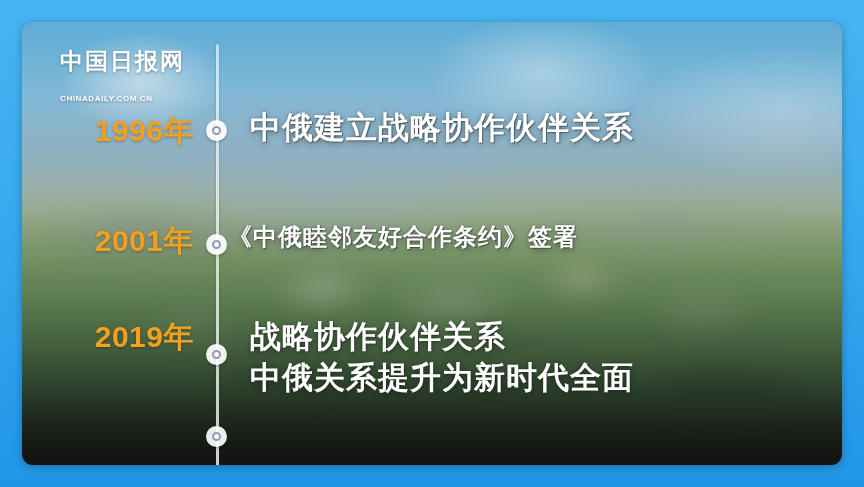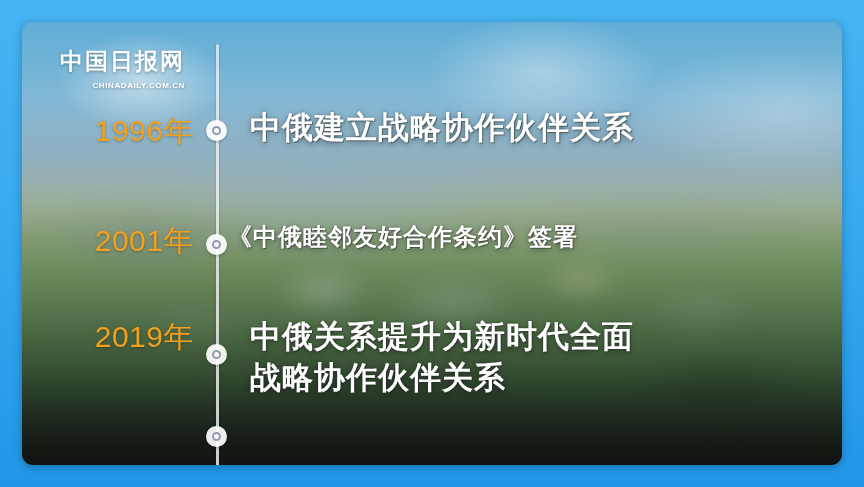--- a/index.html
+++ b/index.html
@@ -70,36 +70,36 @@
     filter:blur(10px);
   }
   .photo-dim{
     position:absolute;inset:0;
     background:linear-gradient(180deg, rgba(0,0,0,.04) 0%, rgba(0,0,0,.02) 40%, rgba(0,0,0,.18) 78%, rgba(0,0,0,.42) 100%);
   }
 
   
   .logo{
     position:absolute;left:38px;top:28px;
-    text-align:right;
+    text-align:left;
     text-shadow:0 1px 3px rgba(0,0,0,.35);
     user-select:none;
   }
   .logo-cn{
     color:#ffffff;
     font-family:"Liberation Serif","DejaVu Serif",serif;
     font-size:23px;font-weight:700;
     letter-spacing:2px;
     line-height:1;
   }
   .logo-en{
     color:#ffffff;
     font-size:8px;font-weight:700;
     letter-spacing:.6px;
-    margin-top:9px;
+    margin-top:22px;
     line-height:1;
   }
 
   
   .axis{
     position:absolute;
     left:194px;top:22px;
     width:3px;height:443px;
     background:linear-gradient(180deg, rgba(255,255,255,.62), rgba(255,255,255,.80));
     border-radius:2px;
@@ -120,21 +120,21 @@
     box-sizing:border-box;
   }
 
   .row{position:absolute;left:0;right:0;}
   .year{
     position:absolute;
     left:0;width:172px;
     text-align:right;
     color:#f2a01e;
     font-size:30px;
-    font-weight:400;
+    font-weight:700;
     letter-spacing:.5px;
     line-height:1;
     text-shadow:0 1px 3px rgba(0,0,0,.30);
     white-space:nowrap;
   }
   .event{
     position:absolute;
     left:228px;right:40px;
     color:#ffffff;
     font-size:31px;
@@ -179,19 +179,19 @@
     <div class="row" style="top:0">
       <div class="year" style="top:204px">2001年</div>
       <div class="event" style="top:199px;left:206px;font-size:24px">
         <span class="line">《中俄睦邻友好合作条约》签署</span>
       </div>
     </div>
 
     <div class="row" style="top:0">
       <div class="year" style="top:300px">2019年</div>
       <div class="event" style="top:295px">
+        <span class="line">战略协作伙伴关系</span>
         <span class="line">中俄关系提升为新时代全面</span>
-        <span class="line">战略协作伙伴关系</span>
       </div>
     </div>
 
   </div>
 </div>
 
 </body></html>

